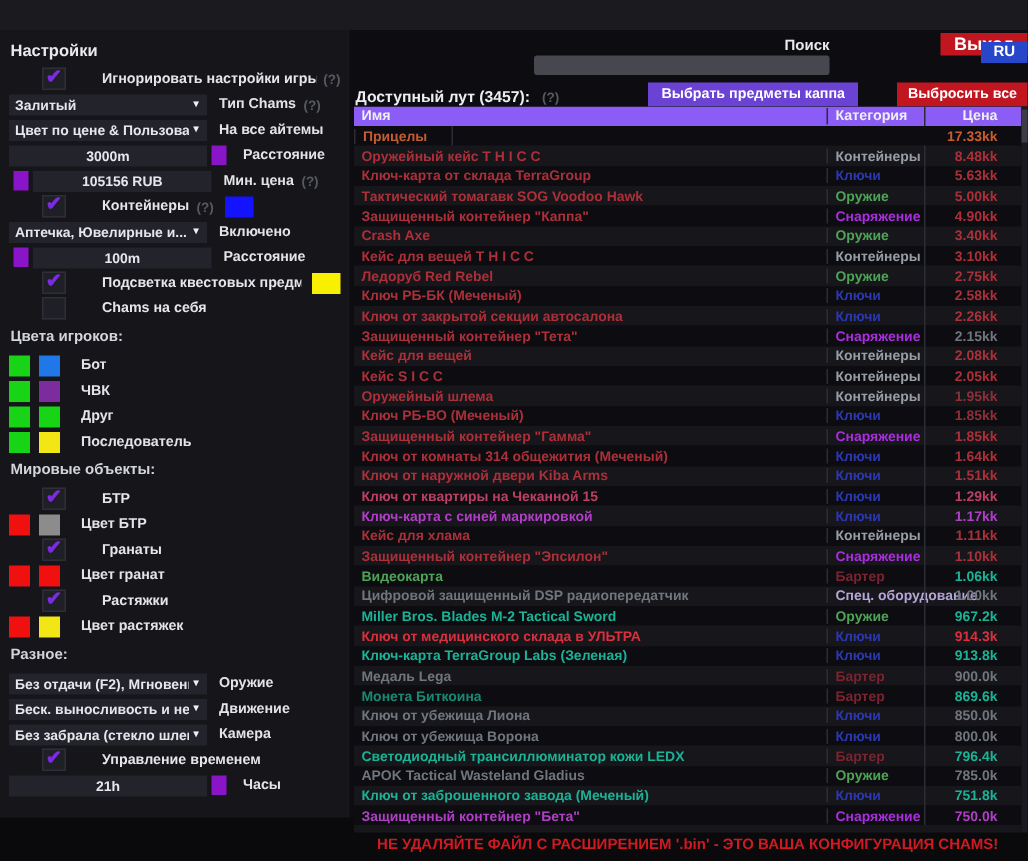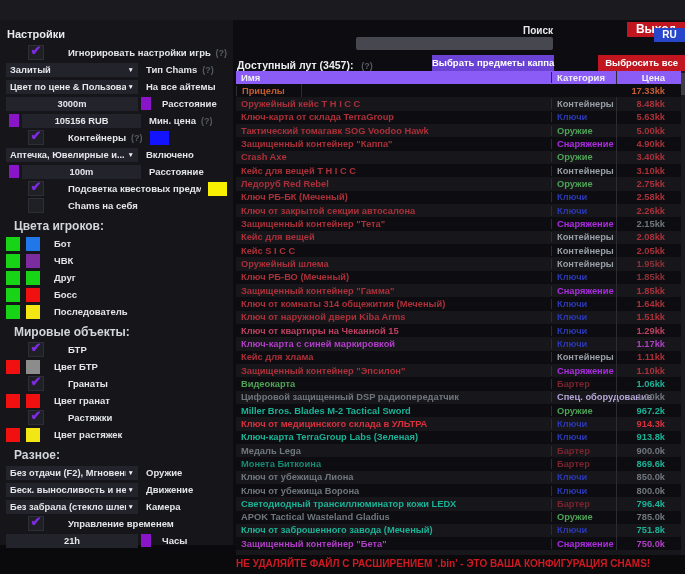--- a/index.html
+++ b/index.html
@@ -7,21 +7,21 @@
     width:685px;height:574px;position:relative;overflow:hidden;
     background:#0d0d11;font-family:"Liberation Sans",sans-serif;
     -webkit-font-smoothing:antialiased;
   }
   .topbar{position:absolute;left:0;top:0;width:685px;height:20px;background:#1a1a1f;}
   .bottom-strip{position:absolute;left:0;top:545px;width:685px;height:29px;background:#0a0a0d;}
 
   
   .left-panel{position:absolute;left:0;top:20px;width:233px;height:525px;background:#15151a;}
   .p-title{padding:8px 0 4px 7px;font-size:11px;font-weight:bold;color:#e9eaee;}
-  .s-header{height:14px;margin:5px 0 2px 0;padding:0 14px;font-size:12px;font-weight:bold;color:#d2d5db;}
+  .s-header{height:14px;margin:5px 0 2px 0;padding:0 7px;font-size:10px;font-weight:bold;color:#d2d5db;}
   .s-row{display:flex;align-items:center;height:17px;padding:0 6px;white-space:nowrap;}
   .cb{width:14px;height:13px;margin-left:22px;background:#1f1f26;border:1px solid #2e2e37;
       color:#7d2be2;font-size:13px;font-weight:bold;line-height:9px;text-align:center;flex:0 0 auto;}
   .cb-lbl{margin-left:24px;font-size:9.5px;font-weight:bold;color:#e4e6ea;overflow:hidden;}
   .ctrl{display:flex;align-items:center;flex:0 0 auto;}
   .dd{width:132px;height:14px;background:#23232b;display:flex;align-items:center;
       justify-content:space-between;padding:0 4px;box-sizing:border-box;flex:0 0 auto;}
   .dd-t{font-size:9.3px;font-weight:bold;color:#e6e7eb;overflow:hidden;white-space:nowrap;max-width:118px;}
   .dd-a{font-size:6.5px;color:#f0f0f4;margin-left:2px;}
   .inp{width:132px;height:14px;background:#23232b;text-align:center;line-height:14px;
@@ -36,42 +36,42 @@
 
   
   .search-label{position:absolute;left:356px;top:25px;width:197px;text-align:right;
       font-size:10px;font-weight:bold;color:#e8e9ed;}
   .search-input{position:absolute;left:356px;top:37px;width:197px;height:13px;
       background:#47474f;border-radius:2px;}
   .btn{position:absolute;color:#fff;font-weight:bold;text-align:center;cursor:default;}
   .btn.exit{right:0;top:22px;height:15px;line-height:15px;padding:0 9px;background:#c11620;font-size:12px;}
   .btn.ru{right:0;top:28px;height:14px;line-height:14px;width:31px;background:#2746ca;font-size:10px;}
   .loot-title{position:absolute;left:237px;top:59px;font-size:10.5px;font-weight:bold;color:#eceef1;}
-  .btn.kappa{left:432px;top:55px;height:16px;line-height:16px;padding:0 0;background:#6a43d4;font-size:9.5px;}
+  .btn.kappa{left:432px;top:55px;height:16px;line-height:16px;padding:0 9px;background:#6a43d4;font-size:9.5px;}
   .btn.dropall{right:0;top:55px;height:16px;line-height:16px;padding:0 7px;background:#c11620;font-size:9.5px;}
 
   
   .table{position:absolute;left:236px;top:71px;width:445px;height:484px;overflow:hidden;background:#101015;}
   .thead{display:flex;align-items:center;height:13px;background:#8b5cf6;
       font-size:9.5px;font-weight:bold;color:#edeff2;}
   .c-name{width:315px;padding-left:5px;box-sizing:border-box;overflow:hidden;white-space:nowrap;flex:0 0 auto;}
   .c-cat{width:65px;box-sizing:border-box;padding-left:5px;border-left:1px solid #2c2c34;
       overflow:visible;white-space:nowrap;flex:0 0 auto;}
   .c-price{flex:1 1 auto;text-align:right;padding-right:16px;border-left:1px solid #2c2c34;
       box-sizing:border-box;white-space:nowrap;align-self:stretch;display:flex;align-items:center;justify-content:flex-end;}
   .thead .c-price{display:flex;}
   .trow{display:flex;align-items:center;height:13.34px;box-sizing:border-box;
       font-size:9.3px;font-weight:bold;}
   .trow:nth-child(odd){background:#0d0d11;}
   .trow:nth-child(even){background:#16161b;}
   .trow.partial{height:8px;background:#16161b;}
   .scrollbar{position:absolute;left:681px;top:71px;width:4px;height:484px;background:#1a1a20;}
   .scrollbar .thumb{position:absolute;left:0;top:2px;width:4px;height:22px;background:#3d3d47;}
 
-  .footer-warning{position:absolute;left:236px;top:558px;width:445px;text-align:left;
+  .footer-warning{position:absolute;left:236px;top:558px;width:445px;text-align:center;
       font-size:10px;font-weight:bold;color:#cf1a22;white-space:nowrap;}
 </style>
 </head>
 <body>
 
 <div class="topbar"></div>
 <div class="bottom-strip"></div>
 
 <div class="left-panel">
   <div class="p-title">Настройки</div>
@@ -148,25 +148,20 @@
       </div>
       <div class="s-row">
         <span class="sw-p" style="background:#17d417"></span>
         <span class="sw-p" style="background:#7b2da0"></span>
         <span class="lbl2">ЧВК</span>
       </div>
       <div class="s-row">
         <span class="sw-p" style="background:#17d417"></span>
         <span class="sw-p" style="background:#17d417"></span>
         <span class="lbl2">Друг</span>
-      </div>
-      <div class="s-row">
-        <span class="sw-p" style="background:#17d417"></span>
-        <span class="sw-p" style="background:#f01010"></span>
-        <span class="lbl2">Босс</span>
       </div>
       <div class="s-row">
         <span class="sw-p" style="background:#17d417"></span>
         <span class="sw-p" style="background:#f2e614"></span>
         <span class="lbl2">Последователь</span>
       </div>
       <div class="s-header">Мировые объекты:</div>
       <div class="s-row">
         <span class="cb on">✔</span>
         <span class="cb-lbl">БТР</span>

